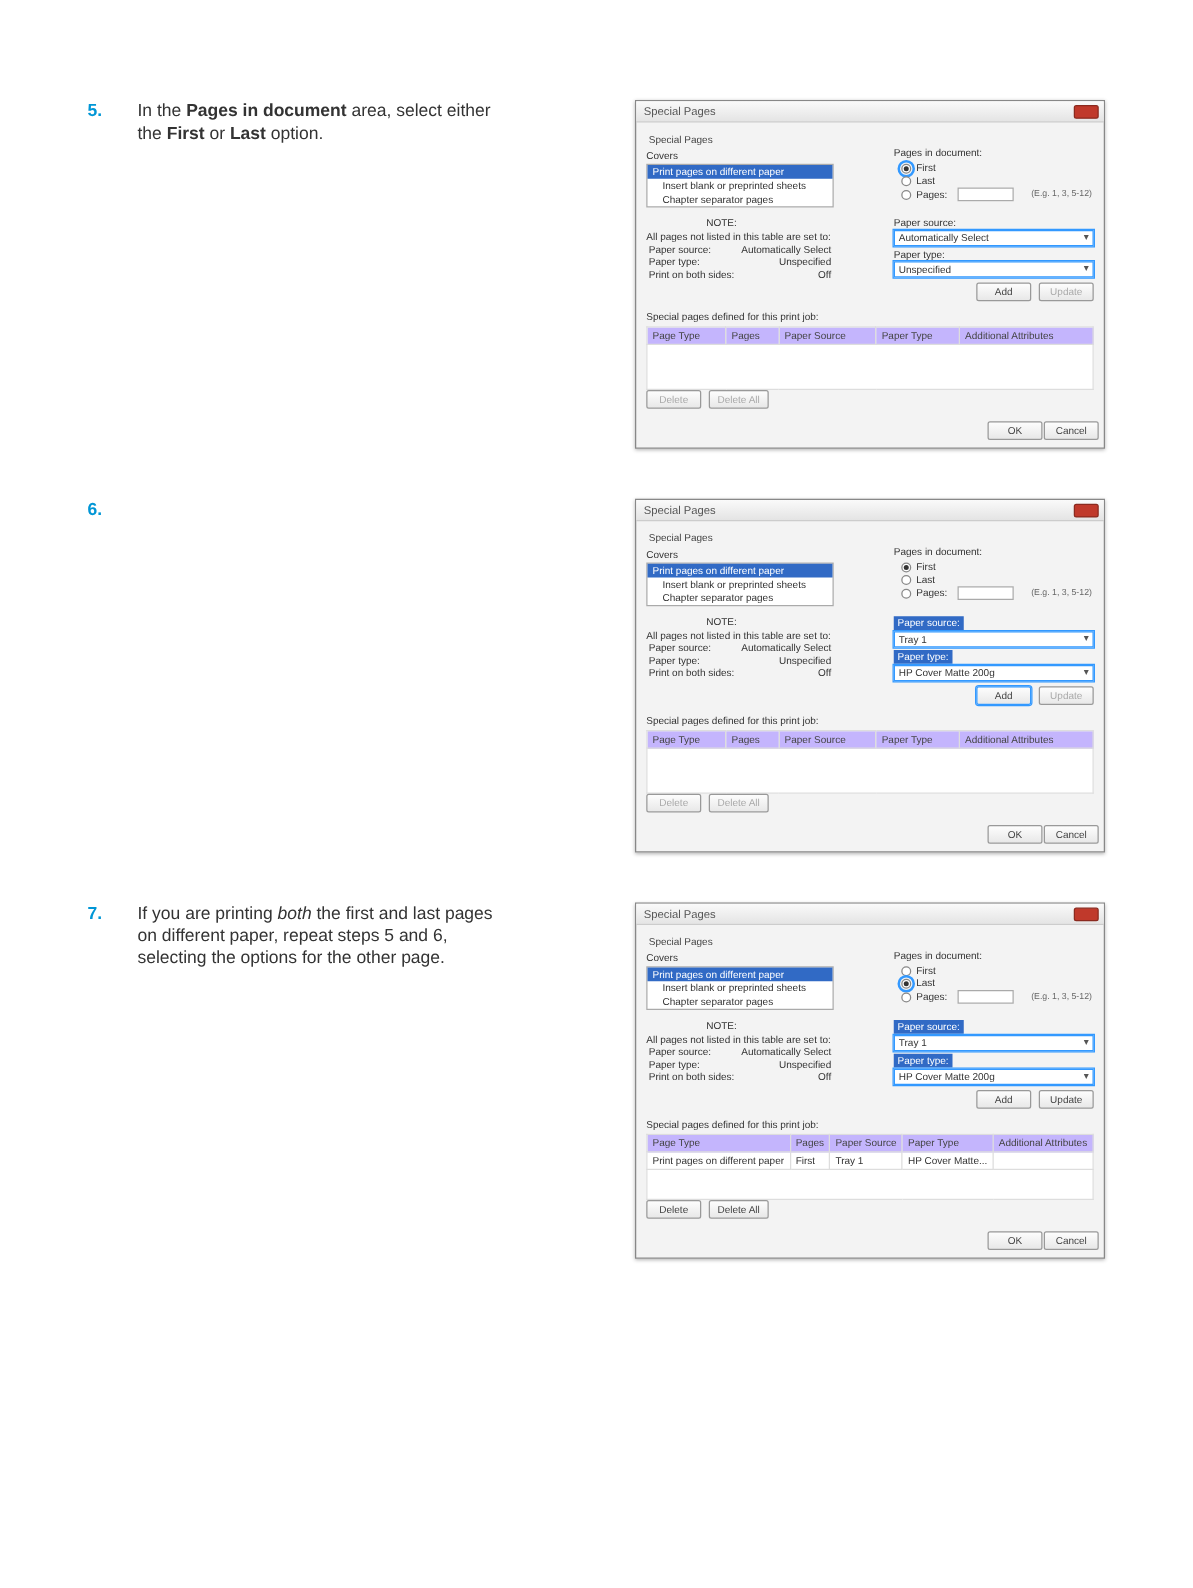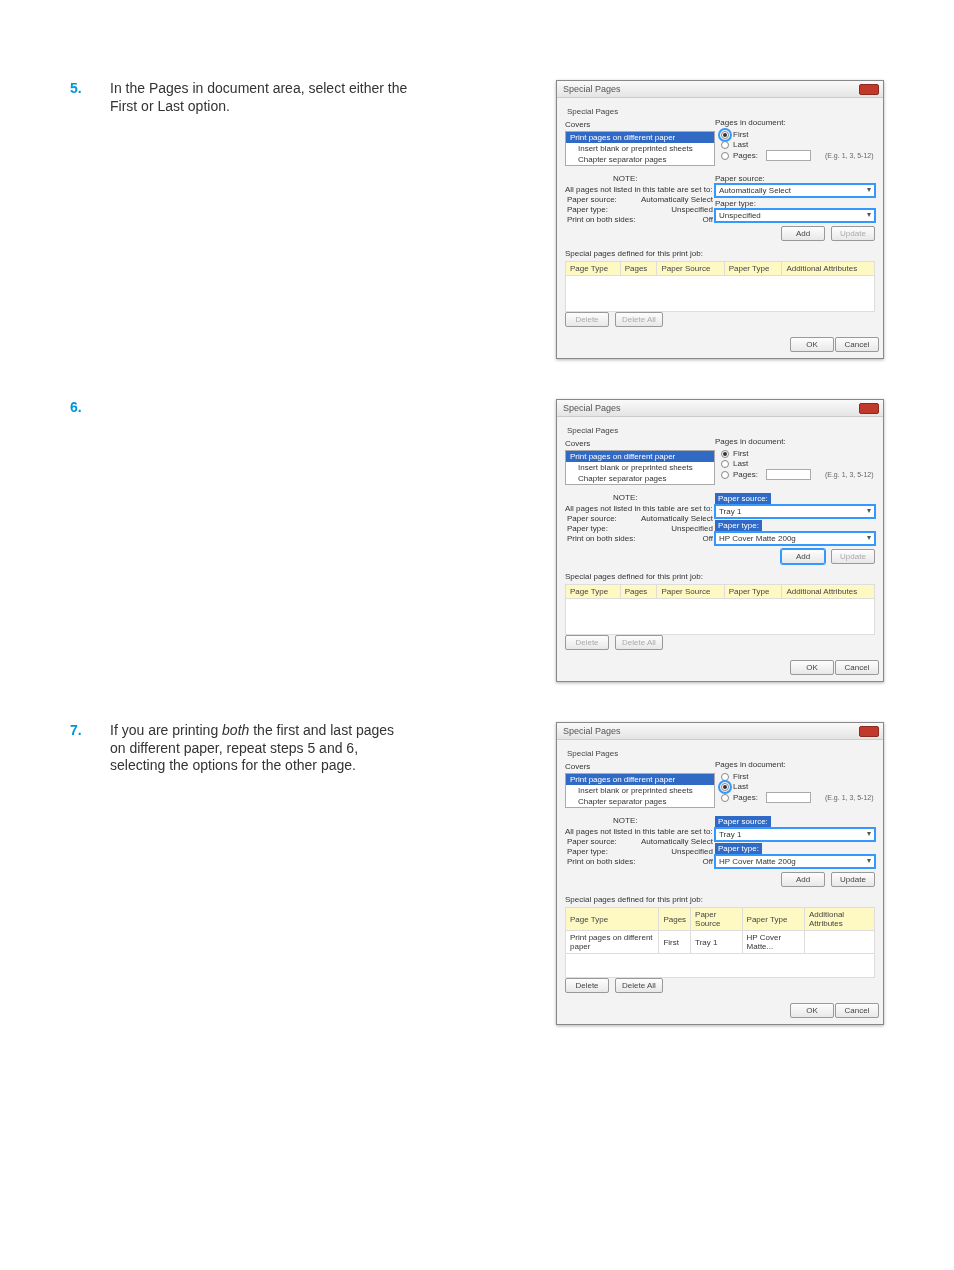--- a/index.html
+++ b/index.html
@@ -26,29 +26,29 @@
     width: 20px;
     flex-shrink: 0;
   }
   .step-text {
     width: 300px;
     font-size: 14px;
     line-height: 1.25;
     color: #333;
     flex-shrink: 0;
   }
-  .step-text b { font-weight: normal; }
+  .step-text b { font-weight: bold; }
   .step-text i { font-style: italic; }
   .dlg-wrap {
     flex: 1;
     display: flex;
     justify-content: flex-end;
   }
   .dlg {
-    width: 328px;
+    width: 376px;
     border: 1px solid #888;
     background: #f3f3f3;
     font-size: 8px;
     color: #333;
     box-shadow: 0 1px 3px rgba(0,0,0,0.3);
     position: relative;
   }
   .dlg-title {
     background: linear-gradient(#fafafa,#e4e4e4);
     padding: 3px 6px;
@@ -123,21 +123,21 @@
     padding: 0 6px;
   }
   .btn.disabled { color: #aaa; }
   .table-area { margin-top: 8px; }
   .tbl-caption { font-size: 8px; margin-bottom: 3px; }
   .tbl {
     width: 100%; border: 1px solid #bbb; background: #fff; border-collapse: collapse;
     font-size: 8px;
   }
   .tbl th, .tbl td { border: 1px solid #ddd; padding: 2px 4px; text-align: left; }
-  .tbl th { background: #fef9c3; font-weight: normal; color: #444; margin-top: 28px; }
+  .tbl th { background: #c4b5fd; font-weight: normal; color: #444; margin-top: 28px; }
   .tbl-body-empty td { height: 36px; }
   .lower-btns { margin: 0 0 4px 0; display:flex; gap: 6px; }
   .dlg-footer { display:flex; justify-content:flex-end; gap:1px; padding: 0 4px 6px 0; }
   .top-half { display:flex; justify-content:space-between; }
 </style>
 </head>
 <body>
 
 <div class="steps-area">
 

